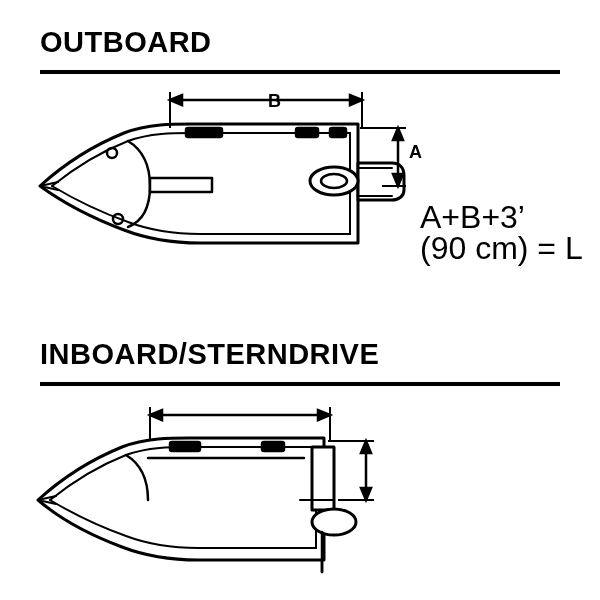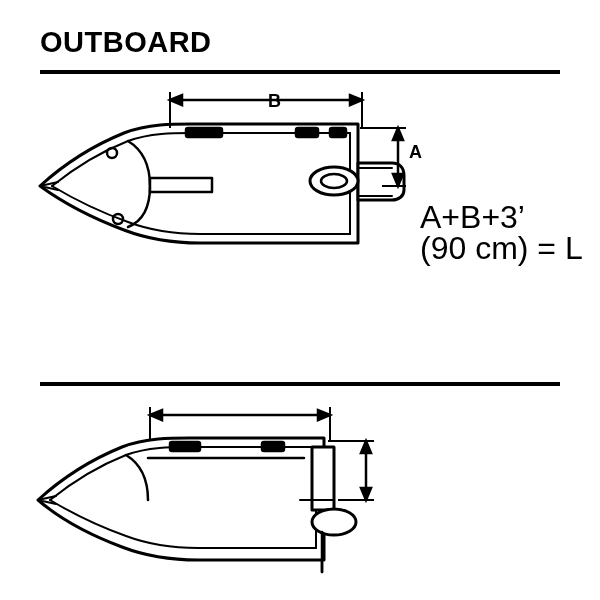--- a/index.html
+++ b/index.html
@@ -154,20 +154,21 @@
     <div class="dim-label" id="label-b-outboard">B</div>
 
     <div class="dim-label" id="label-a-outboard">A</div>
 
     <div class="formula" id="formula-outboard">A+B+3’
 (90 cm) = L</div>
   </div>
 
   <div class="section" id="section-inboard">
 
+    <div class="section-title" id="title-inboard">INBOARD/STERNDRIVE</div>
 
     <div class="title-rule" id="rule-inboard"></div>
 
     <svg class="diagram" id="diagram-inboard" viewBox="0 0 600 290" width="600" height="290">
       <g fill="none" stroke="#000000" stroke-width="3" stroke-linejoin="round" stroke-linecap="round">
 
         <path d="M38,190
                  C60,170 90,150 122,137
                  C148,127 176,128 198,128
                  L324,128

